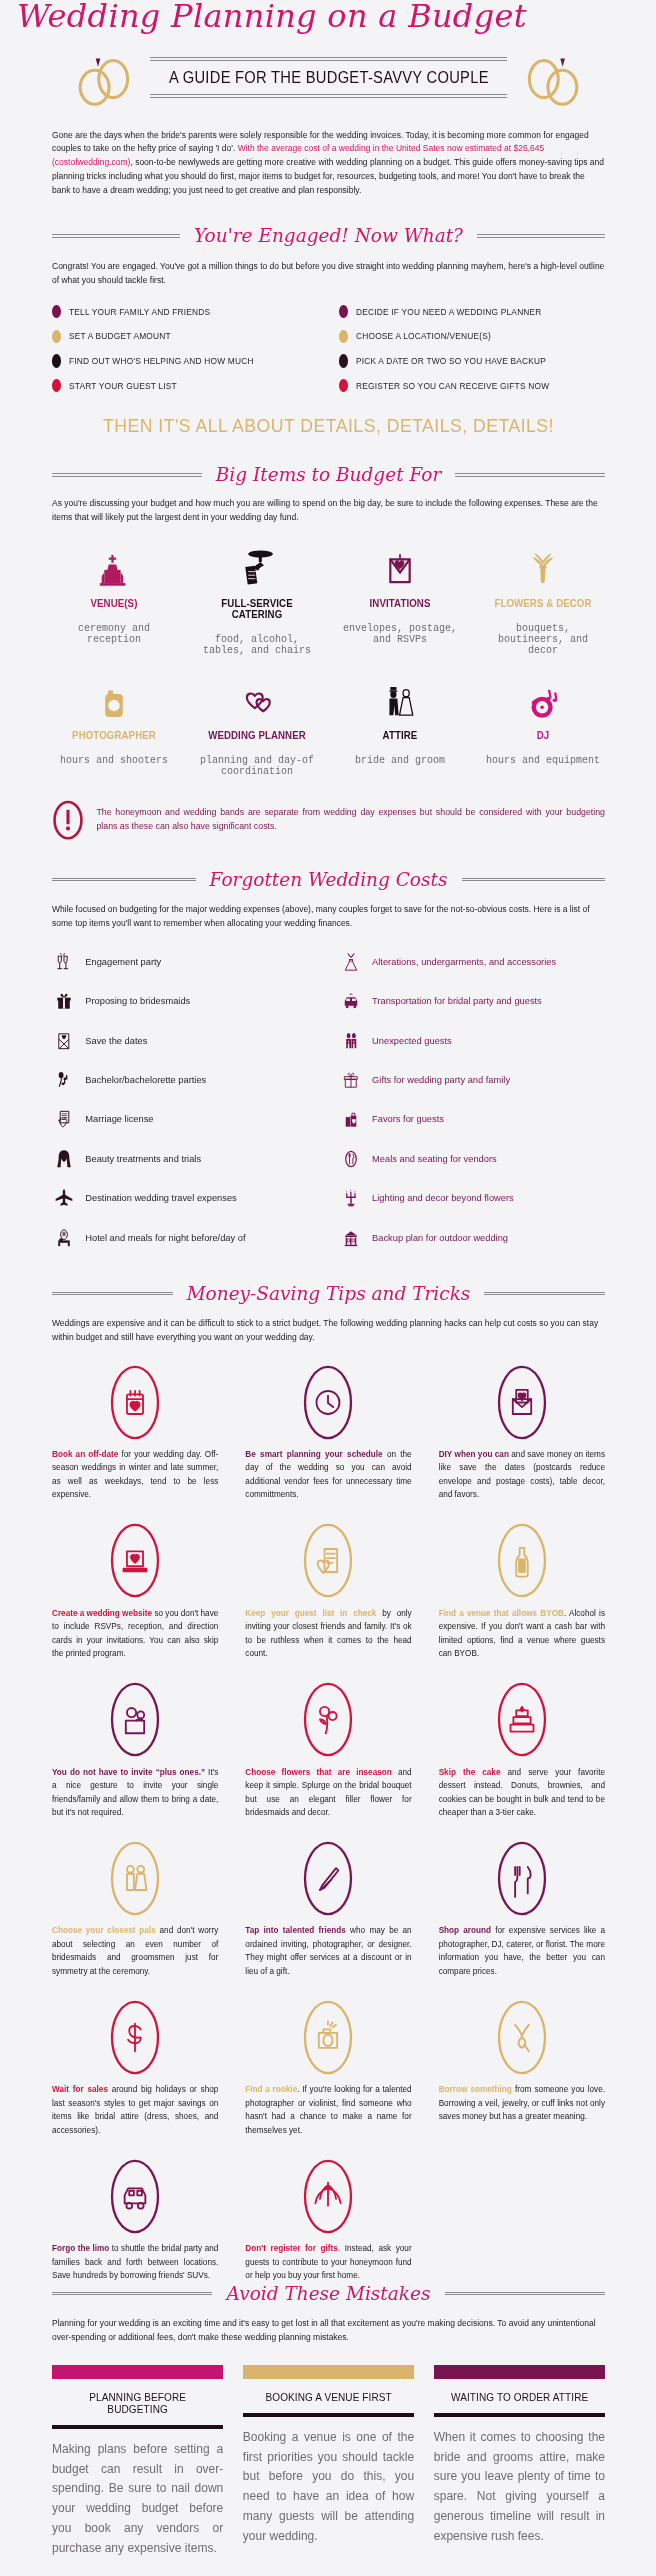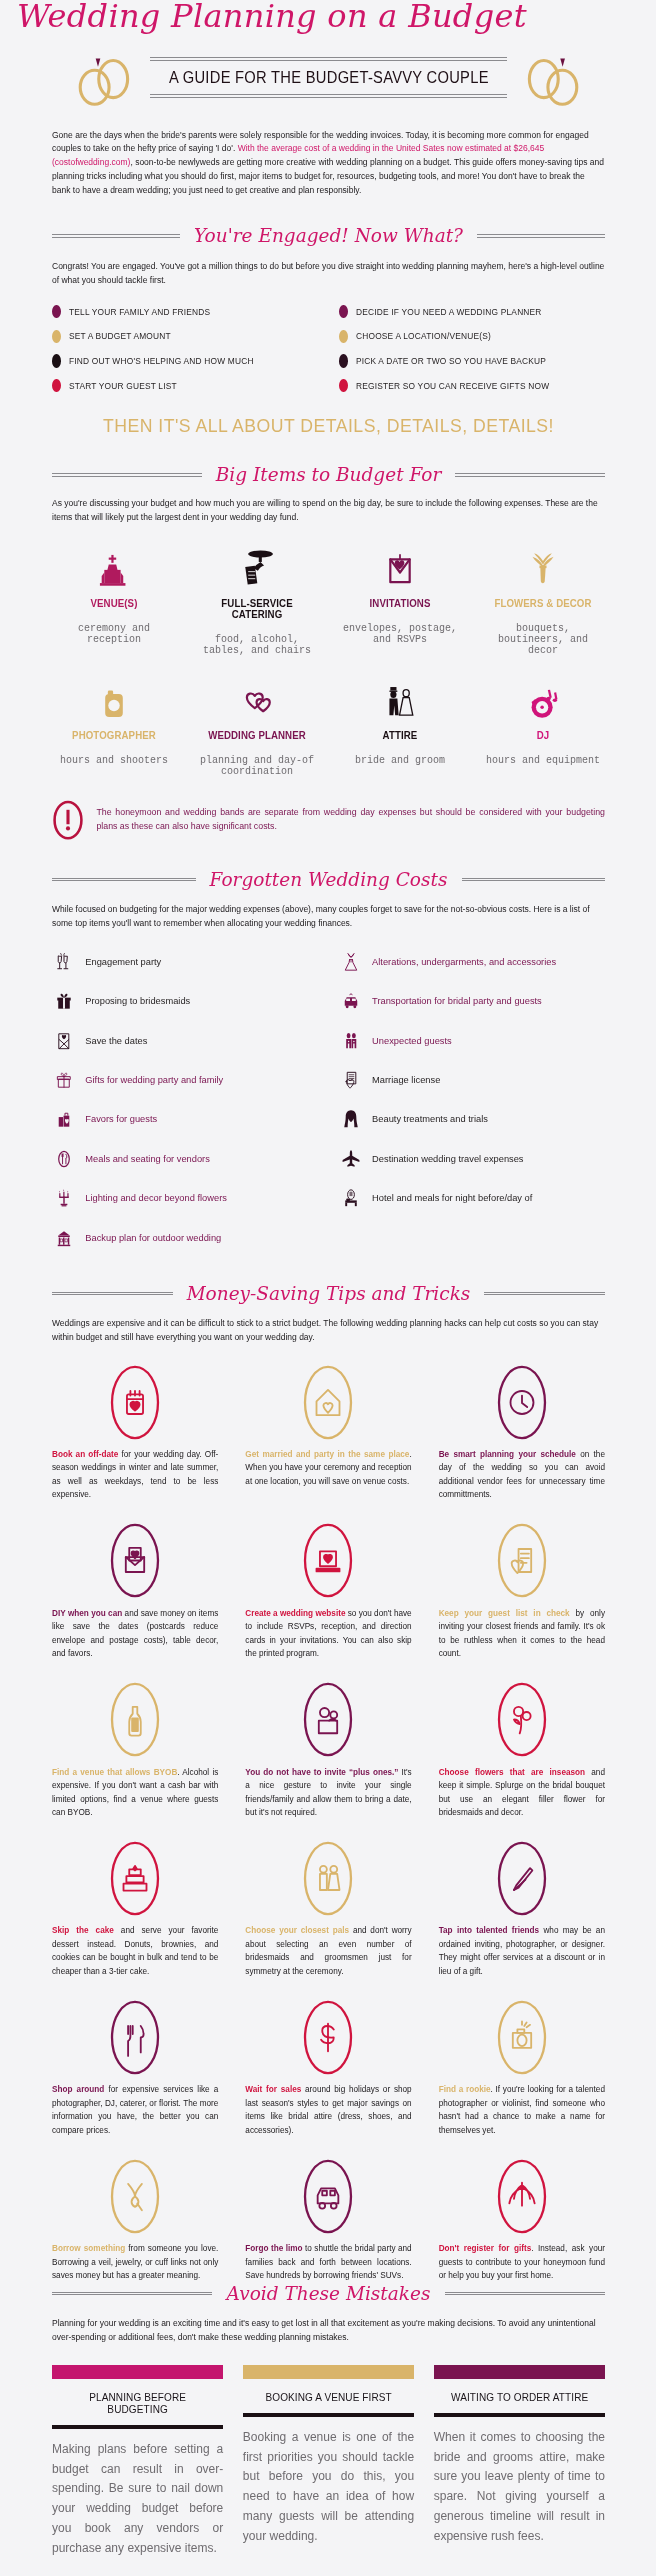--- a/index.html
+++ b/index.html
@@ -446,20 +446,33 @@
               <ellipse cx="62" cy="28" rx="8" ry="11"></ellipse>
               <path d="M52 42 h20 v38 h-7 v-20 h-6 v20 h-7z"></path>
               <circle cx="40" cy="52" r="3" fill="#f4f4f6"></circle>
               <circle cx="62" cy="52" r="3" fill="#f4f4f6"></circle>
             </svg>
           </span>
      <span class="forgot-label plum">Unexpected guests</span>
         </div>
         <div class="forgot-item">
           <span class="forgot-ico">
+            <svg width="24" height="24" viewBox="0 0 100 100" fill="#2b1020">
+              <ellipse cx="38" cy="30" rx="10" ry="13"></ellipse>
+              <path d="M38 43 q-4 18 -10 34 l4 2 q8-18 10-34z"></path>
+              <circle cx="54" cy="46" r="6"></circle>
+              <path d="M58 46 v-18 l6 3 v18z"></path>
+              <circle cx="46" cy="66" r="6"></circle>
+              <path d="M50 66 v-16 l5 2 v16z"></path>
+            </svg>
+          </span>
+     <span class="forgot-label dark">Bachelor/bachelorette parties</span>
+        </div>
+        <div class="forgot-item">
+          <span class="forgot-ico">
             <svg width="24" height="24" viewBox="0 0 100 100" fill="none" stroke="#7a1450" stroke-width="5" stroke-linecap="round" stroke-linejoin="round">
               <rect x="28" y="46" width="44" height="34" stroke-width="4"></rect>
               <rect x="24" y="36" width="52" height="12" stroke-width="4"></rect>
               <path d="M50 36 v44" stroke-width="4"></path>
               <path d="M50 36 c-9-3-14-9-11-14 4-4 10 4 11 14z" stroke-width="3"></path>
               <path d="M50 36 c9-3 14-9 11-14 -4-4-10 4-11 14z" stroke-width="3"></path>
             </svg>
           </span>
      <span class="forgot-label plum">Gifts for wedding party and family</span>
         </div>
@@ -576,32 +589,20 @@
                 <path d="M42 30 v8 M50 30 v8 M58 30 v8"></path>
                 <path d="M36 44 h28"></path>
                 <path d="M50 64 s-8-6-8-11 c0-4 6-6 8-2 2-4 8-2 8 2 0 5-8 11-8 11z" fill="#d0143f"></path>
               </g>
             </svg>
           </div>
     <div class="tip-text"><b style="color:#d0143f">Book an off-date</b><span> for your wedding day. Off-season weddings in winter and late summer, as well as weekdays, tend to be less expensive.</span></div>
         </div>
         <div class="tip">
           <div class="tip-badge">
-            <svg width="58" height="77" viewBox="0 0 100 134" fill="none" stroke="#d9b46a" stroke-width="3.2" stroke-linecap="round" stroke-linejoin="round">
-    <ellipse cx="50" cy="67" rx="40" ry="62" stroke-width="4"></ellipse>
-    <g transform="translate(0,17)">
-                <path d="M50 28 L70 48 v24 h-40 V48 Z"></path>
-                <path d="M50 68 s-8-8-8-13 c0-4 6-6 8-2 2-4 8-2 8 2 0 5-8 13-8 13z"></path>
-              </g>
-            </svg>
-          </div>
-    <div class="tip-text"><b style="color:#d9b46a">Get married and party in the same place</b><span>. When you have your ceremony and reception at one location, you will save on venue costs.</span></div>
-        </div>
-        <div class="tip">
-          <div class="tip-badge">
             <svg width="58" height="77" viewBox="0 0 100 134" fill="none" stroke="#7a1450" stroke-width="3.2" stroke-linecap="round" stroke-linejoin="round">
     <ellipse cx="50" cy="67" rx="40" ry="62" stroke-width="4"></ellipse>
     <g transform="translate(0,17)">
                 <circle cx="50" cy="50" r="20"></circle>
                 <path d="M50 38 v13 l9 7"></path>
               </g>
             </svg>
           </div>
     <div class="tip-text"><b style="color:#7a1450">Be smart planning your schedule</b><span> on the day of the wedding so you can avoid additional vendor fees for unnecessary time committments.</span></div>
         </div>

